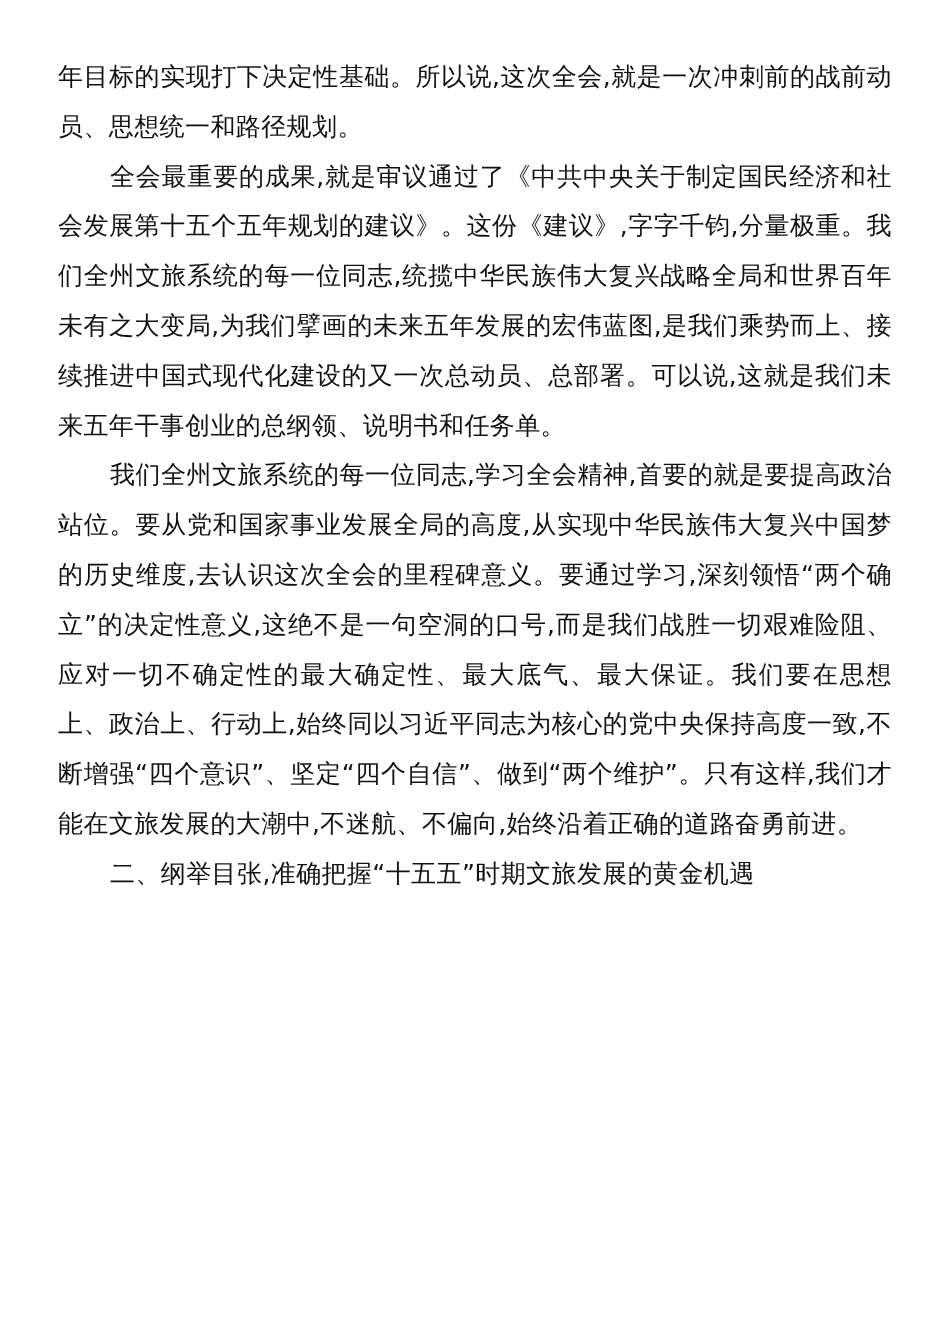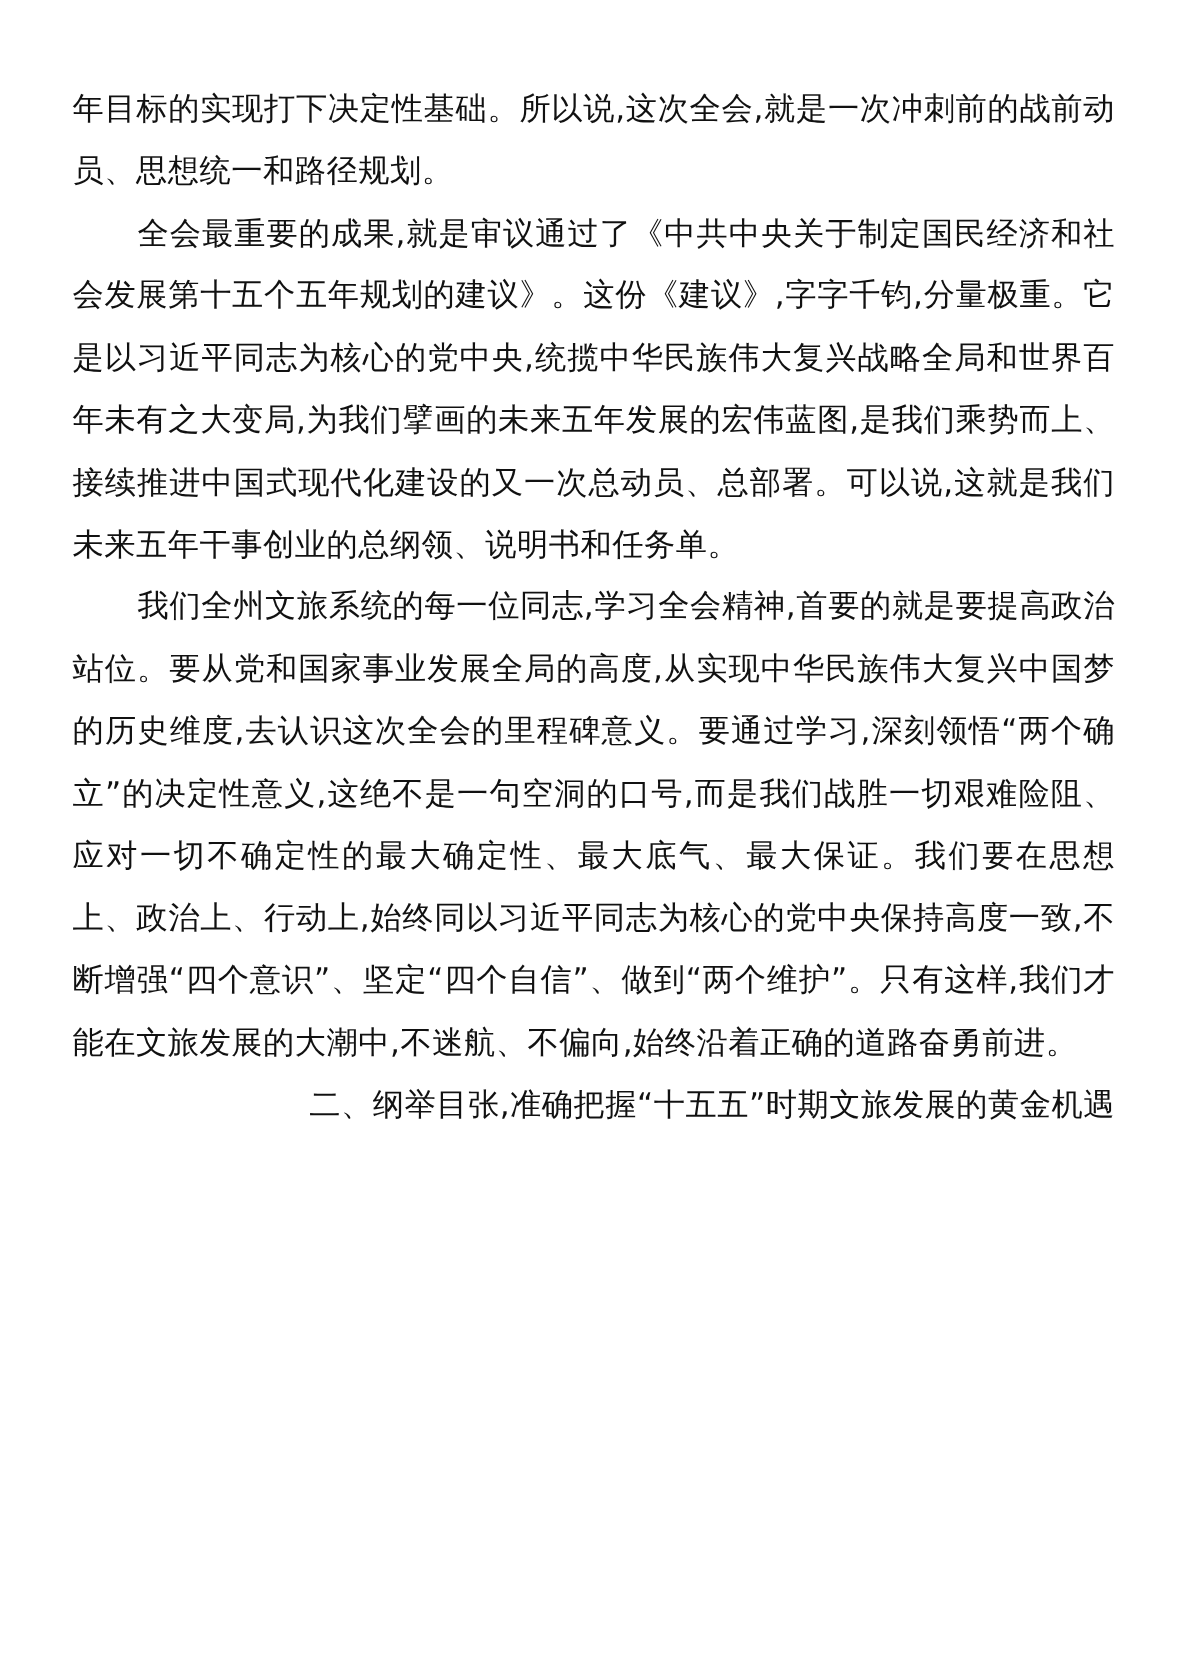--- a/index.html
+++ b/index.html
@@ -9,44 +9,43 @@
     }
     body {
       width: 950px;
       height: 1344px;
       overflow: hidden;
       position: relative;
     }
     .page {
       position: absolute;
       left: 58px;
-      top: 62px;
+      top: 52px;
       width: 834px;
       color: #111111;
       font-family: "DejaVu Sans", "Liberation Sans", sans-serif;
       font-size: 25px;
       line-height: 49.8px;
       letter-spacing: 0.4px;
     }
     .para {
       margin: 0;
       text-align: justify;
       text-align-last: left;
     }
     .indent {
       text-indent: 52px;
     }
     .heading {
       margin: 0;
       text-indent: 52px;
       white-space: nowrap;
-      text-align: right;
     }
   </style>
 </head>
 <body>
 
 <div class="page">
   <p class="para">年目标的实现打下决定性基础。所以说,这次全会,就是一次冲刺前的战前动员、思想统一和路径规划。</p>
-  <p class="para indent">全会最重要的成果,就是审议通过了《中共中央关于制定国民经济和社会发展第十五个五年规划的建议》。这份《建议》,字字千钧,分量极重。它是以习近平同志为核心的党中央,统揽中华民族伟大复兴战略全局和世界百年未有之大变局,为我们擘画的未来五年发展的宏伟蓝图,是我们乘势而上、接续推进中国式现代化建设的又一次总动员、总部署。可以说,这就是我们未来五年干事创业的总纲领、说明书和任务单。</p>
+  <p class="para indent">全会最重要的成果,就是审议通过了《中共中央关于制定国民经济和社会发展第十五个五年规划的建议》。这份《建议》,字字千钧,分量极重。我们全州文旅系统的每一位同志,统揽中华民族伟大复兴战略全局和世界百年未有之大变局,为我们擘画的未来五年发展的宏伟蓝图,是我们乘势而上、接续推进中国式现代化建设的又一次总动员、总部署。可以说,这就是我们未来五年干事创业的总纲领、说明书和任务单。</p>
   <p class="para indent">我们全州文旅系统的每一位同志,学习全会精神,首要的就是要提高政治站位。要从党和国家事业发展全局的高度,从实现中华民族伟大复兴中国梦的历史维度,去认识这次全会的里程碑意义。要通过学习,深刻领悟“两个确立”的决定性意义,这绝不是一句空洞的口号,而是我们战胜一切艰难险阻、应对一切不确定性的最大确定性、最大底气、最大保证。我们要在思想上、政治上、行动上,始终同以习近平同志为核心的党中央保持高度一致,不断增强“四个意识”、坚定“四个自信”、做到“两个维护”。只有这样,我们才能在文旅发展的大潮中,不迷航、不偏向,始终沿着正确的道路奋勇前进。</p>
   <p class="heading">二、纲举目张,准确把握“十五五”时期文旅发展的黄金机遇</p>
 </div>
 
 </body></html>

